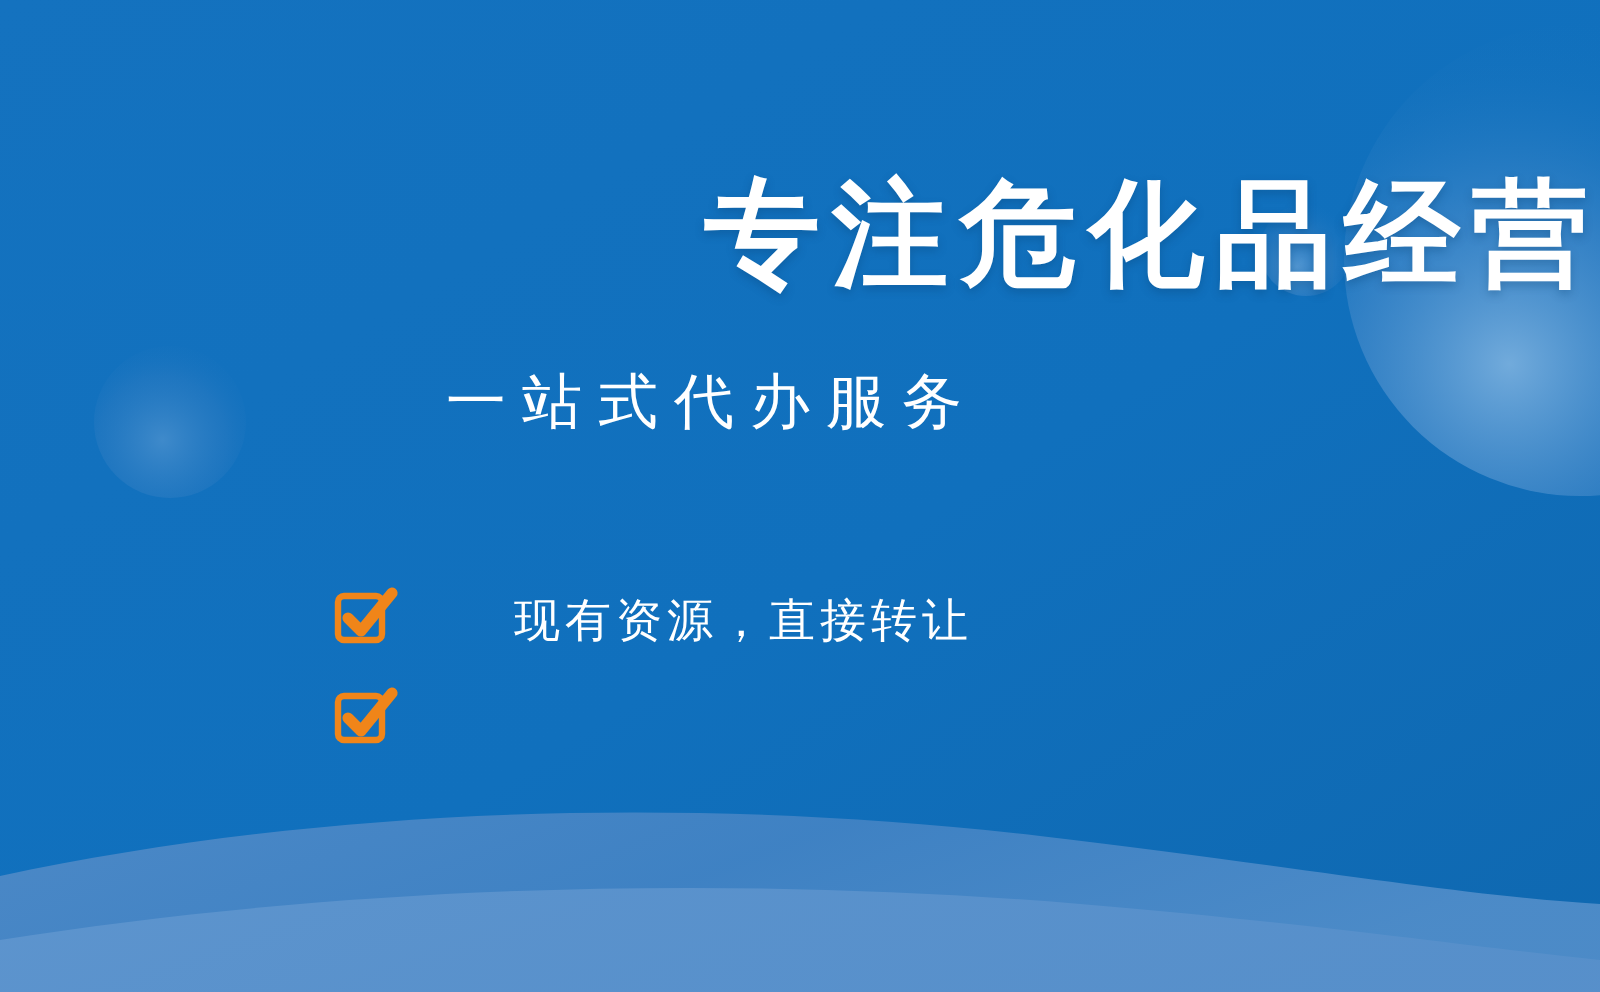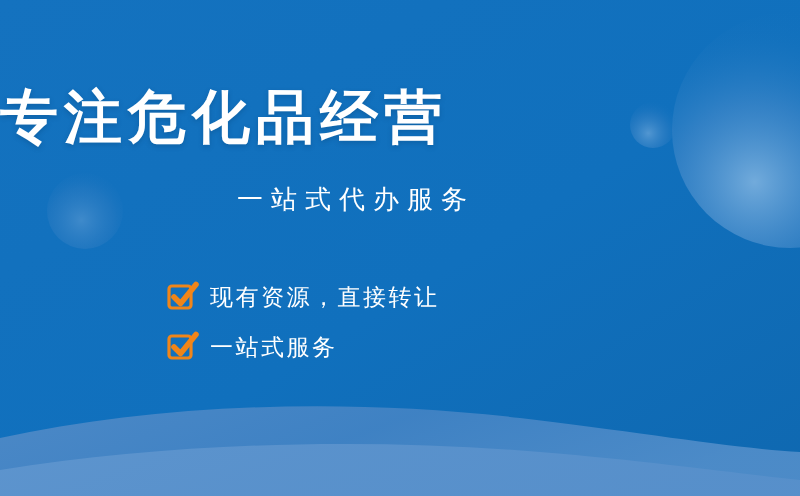--- a/index.html
+++ b/index.html
@@ -27,55 +27,56 @@
   .content {
     position: absolute;
     inset: 0;
     z-index: 5;
   }
   .headline {
     position: absolute;
     left: 0;
     top: 84px;
     width: 800px;
-    text-align: left;
+    text-align: right;
     color: #ffffff;
     font-family: "DejaVu Serif", "Liberation Serif", serif;
     font-weight: bold;
     font-size: 58px;
     letter-spacing: 6px;
     line-height: 1.15;
     text-shadow: 0 2px 5px rgba(8, 60, 105, 0.30);
     white-space: nowrap;
   }
   .subhead {
     position: absolute;
     left: 0;
     top: 183px;
     width: 704px;
     text-align: center;
     color: #ffffff;
     font-family: "Liberation Sans", "DejaVu Sans", sans-serif;
     font-weight: normal;
-    font-size: 26px;
+    font-size: 30px;
     letter-spacing: 8px;
     text-indent: 8px;
     line-height: 1.25;
     white-space: nowrap;
   }
   .bullets {
     position: absolute;
     left: 168px;
     top: 272px;
     width: 520px;
   }
   .bullet-row {
     display: flex;
-    align-items: center;
+    align-items: flex-end;
     height: 50px;
+    gap: 47px;
   }
   .check-box {
     position: relative;
     width: 26px;
     height: 26px;
     flex: 0 0 26px;
     margin-right: 16px;
   }
   .check-box svg {
     position: absolute;
@@ -169,18 +170,17 @@
       </div>
 
 
       <div class="bullet-row">
         <span class="check-box">
           <svg viewBox="0 0 34 34">
             <rect x="3" y="7" width="22" height="22" rx="3" ry="3" fill="none" stroke="#f08519" stroke-width="3.2"></rect>
             <path d="M8 18 L14.5 24.5 L30 5.5" fill="none" stroke="#f08519" stroke-width="5.6" stroke-linecap="round" stroke-linejoin="round"></path>
           </svg>
         </span>
-        <span class="bullet-label">一站式服务</span>
       </div>
 
     </div>
   </div>
 </div>
 
 </body></html>

